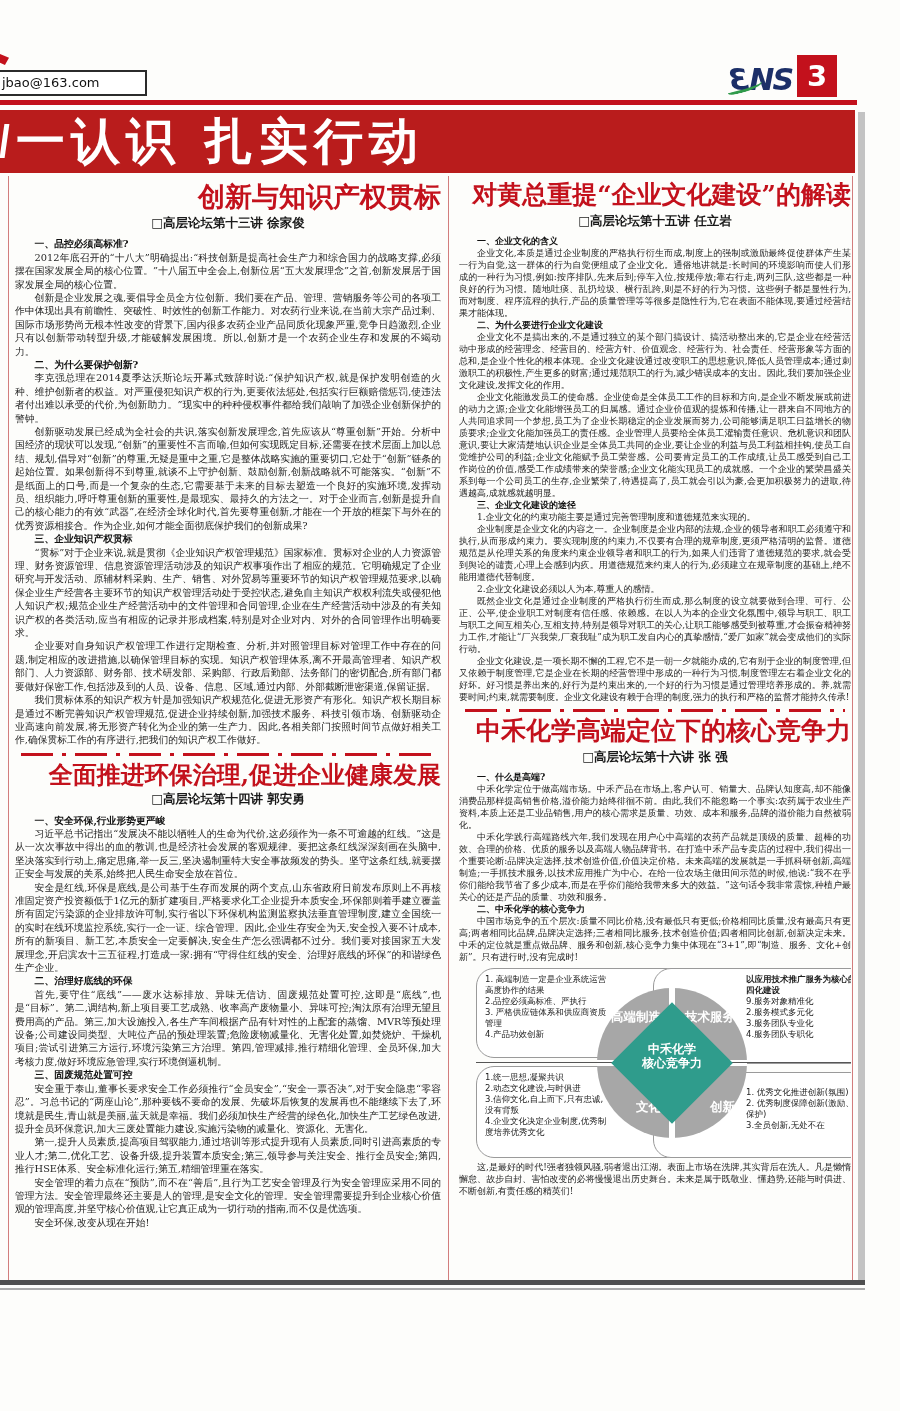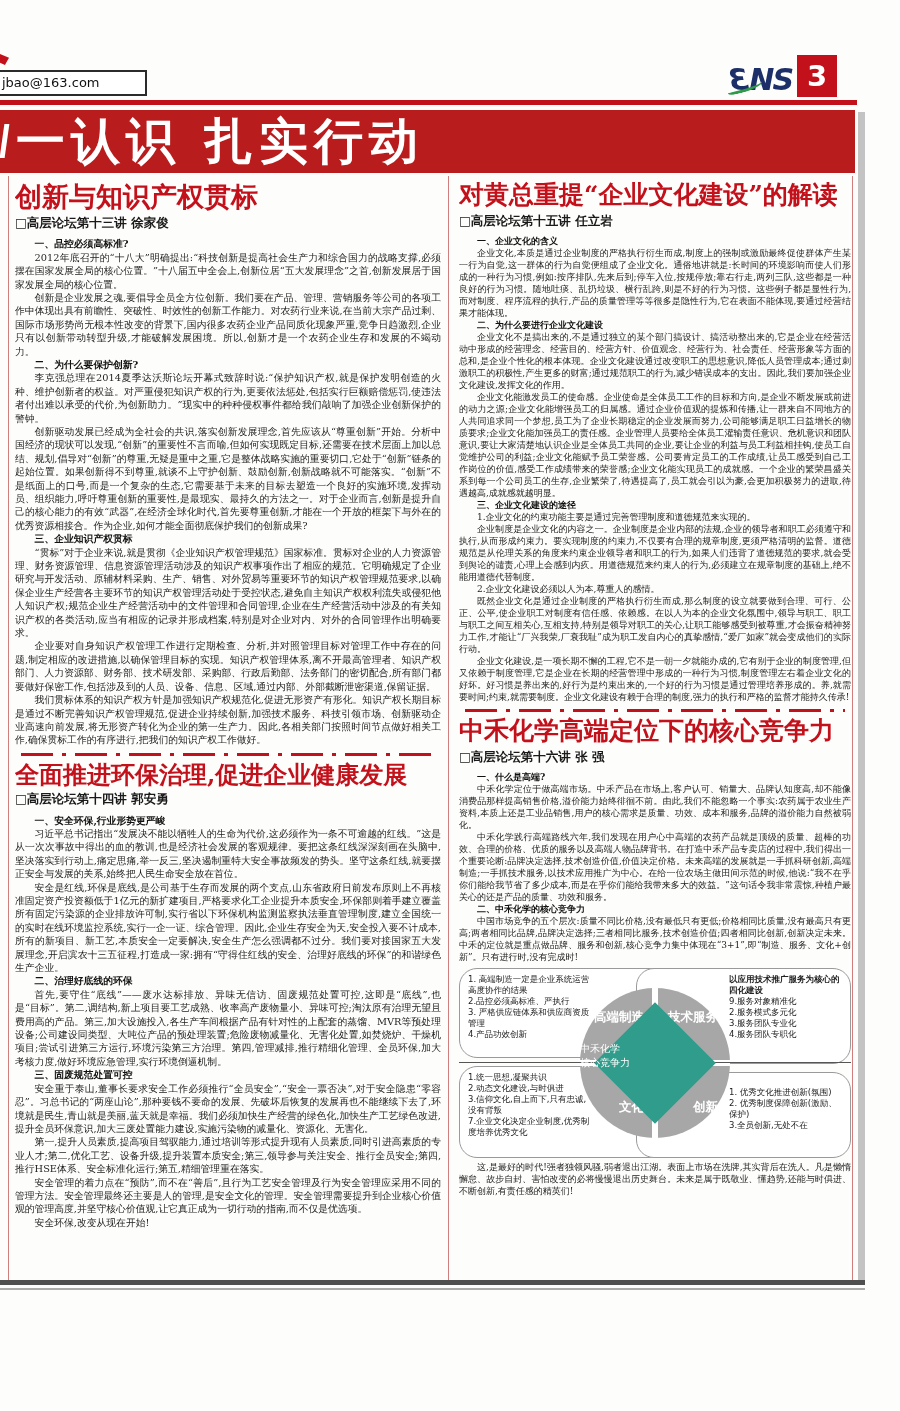--- a/index.html
+++ b/index.html
@@ -24,47 +24,47 @@
   .banner-sliver{position:absolute;left:2px;top:124px;width:5px;height:34px;background:#fff;transform:skewX(-8deg)}
   .side-strip{position:absolute;left:858px;top:112px;width:7px;height:1172px;background:#c3c3c3}
 
   
   .content{position:absolute;left:8px;top:176px;width:845px;height:1104px;border-left:1px solid #d27d7d;border-right:1px solid #d27d7d}
   .col-divider{position:absolute;left:439px;top:0;bottom:0;width:1px;background:#d27d7d}
   .col{position:absolute;top:0;height:1104px;overflow:hidden}
   .col-left{left:6px;width:426px;font-size:9.8px;line-height:13.4px}
   .col-right{left:450px;width:392px;font-size:9px;line-height:12px}
 
-  .title{color:#c3111c;font-weight:bold;text-align:left;line-height:1.15;margin:5px 0 3px}
+  .title{color:#c3111c;font-weight:bold;text-align:right;line-height:1.15;margin:5px 0 3px}
   .t-a1{font-size:27px}.t-a2{font-size:25px}.t-a3{font-size:24px}.t-a4{font-size:25px}
-  .byline{text-align:left;font-weight:bold;font-size:12.5px;line-height:1.3;margin:3px 0 6px;color:#1a1a1a}
+  .byline{text-align:center;font-weight:bold;font-size:12.5px;line-height:1.3;margin:3px 0 6px;color:#1a1a1a}
   .bpara{text-indent:2em;text-align:justify;color:#1d1d1d}
   .bhead{text-indent:2em;font-weight:bold;color:#111}
   .sep{height:3px;margin:6px 6px 5px;
        background:repeating-linear-gradient(90deg,#c3111c 0 32px,transparent 32px 41px,#c3111c 41px 45px,transparent 45px 54px)}
 
   
-  .diagram{position:relative;width:392px;height:190px;margin:5px 0 3px;font-family:"DejaVu Sans",sans-serif}
+  .diagram{position:relative;width:392px;height:190px;margin:5px 17px 3px;font-family:"DejaVu Sans",sans-serif}
   .dg-box{position:absolute;border:1px solid #9a9a9a;border-radius:18px;background:#fff;padding:5px 8px;
           font-size:8.5px;line-height:11px;color:#222;z-index:2}
   .dg-tl{left:0;top:0;width:210px;height:90px}
   .dg-tr{left:177px;top:0;width:215px;height:96px;padding-left:92px}
   .dg-bl{left:0;top:98px;width:210px;height:92px}
   .dg-br{left:177px;top:104px;width:215px;height:86px;padding-left:92px;padding-top:14px}
   .dg-tl .dg-items,.dg-bl .dg-items{max-width:122px}
   .dg-header{font-weight:bold}
   .dg-axis{position:absolute;left:0;top:94px;width:392px;height:1px;background:#555;z-index:5}
   .dg-circle{position:absolute;left:121px;top:20px;width:150px;height:150px;border-radius:50%;background:#a7a7a7;z-index:4}
   .dg-crossv{position:absolute;left:193px;top:20px;width:6px;height:150px;background:#fff;z-index:4}
   .dg-crossh{position:absolute;left:121px;top:92px;width:150px;height:6px;background:#fff;z-index:4}
   .dg-quad{position:absolute;width:52px;color:#fff;font-weight:bold;font-size:12.5px;line-height:14px;text-align:right;z-index:6}
   .dg-q0{left:133px;top:42px}.dg-q1{left:207px;top:42px}.dg-q2{left:133px;top:132px}.dg-q3{left:207px;top:132px}
   .dg-diamond{position:absolute;left:153px;top:52px;width:86px;height:86px;background:#2f9c8c;transform:rotate(45deg);z-index:7}
-  .dg-center{position:absolute;left:121px;top:74px;width:150px;color:#fff;font-weight:normal;
-             font-size:10px;line-height:14px;z-index:8}
+  .dg-center{position:absolute;left:121px;top:74px;width:150px;text-align:center;color:#fff;font-weight:bold;
+             font-size:12px;line-height:14px;z-index:8}
 
   
   .bottom-rule{position:absolute;left:0;top:1280px;width:865px;height:5px;background:#4f4f4f}
   .bottom-rule2{position:absolute;left:0;top:1288px;width:865px;height:2px;background:#ababab}
 </style>
 </head>
 <body>
 
 <div class="page">
 
@@ -179,21 +179,21 @@
                 <div>2.服务模式多元化</div>
                 <div>3.服务团队专业化</div>
                 <div>4.服务团队专职化</div>
               </div>
             </div>
           <div class="dg-box dg-bl">
               <div class="dg-items">
                 <div>1.统一思想,凝聚共识</div>
                 <div>2.动态文化建设,与时俱进</div>
                 <div>3.信仰文化,自上而下,只有忠诚,没有背叛</div>
-                <div>7.企业文化决定企业制度,优秀制度培养优秀文化</div>
+                <div>4.企业文化决定企业制度,优秀制度培养优秀文化</div>
               </div>
             </div>
           <div class="dg-box dg-br">
               <div class="dg-items">
                 <div>1. 优秀文化推进创新(氛围)</div>
                 <div>2. 优秀制度保障创新(激励、保护)</div>
                 <div>3.全员创新,无处不在</div>
               </div>
             </div>
           <div class="dg-circle"></div>

